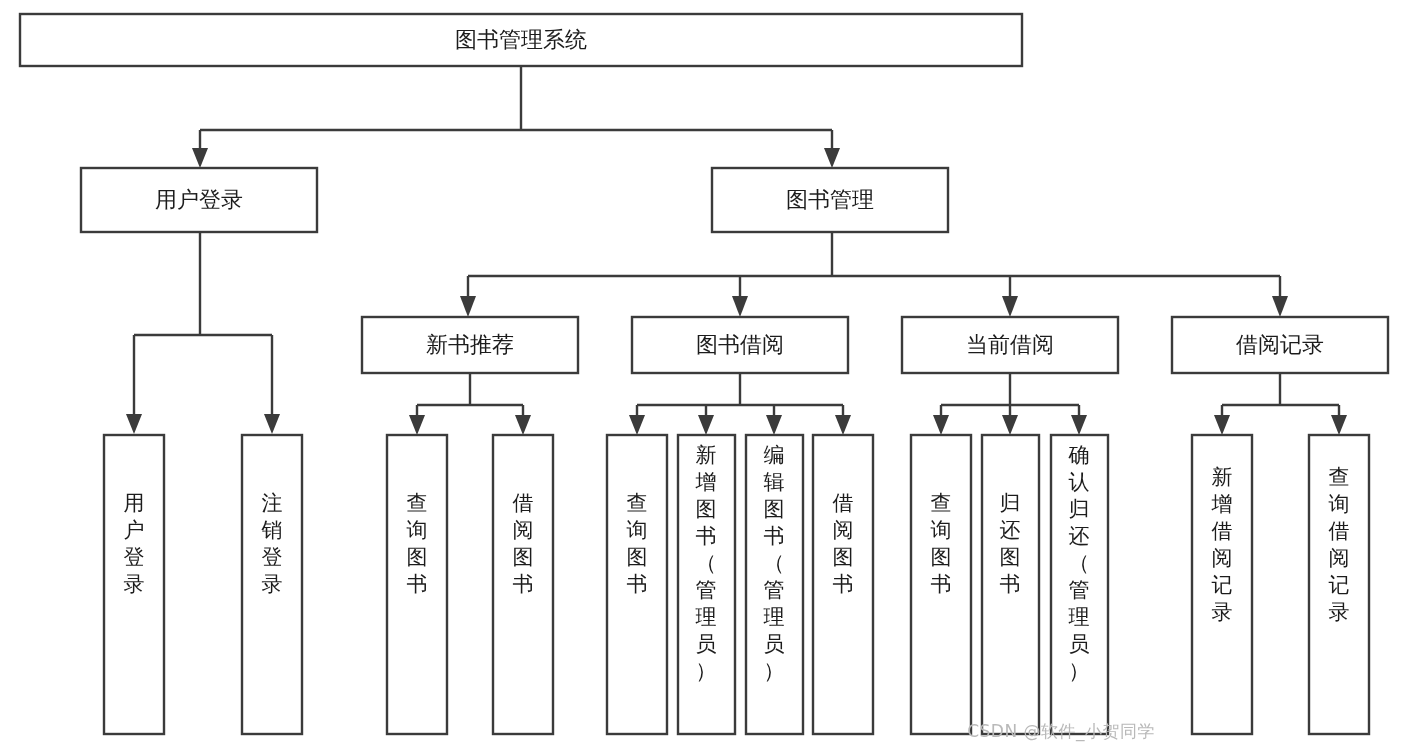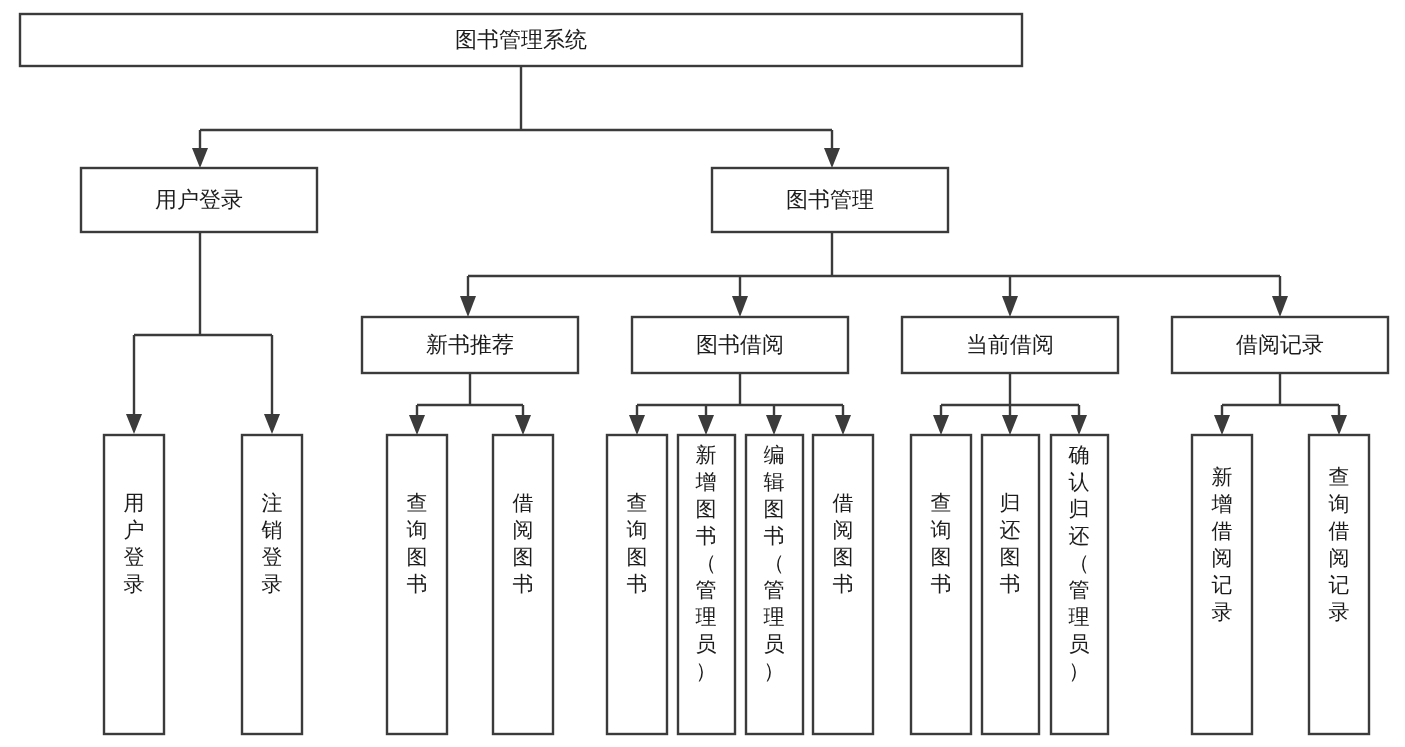--- a/index.html
+++ b/index.html
@@ -202,14 +202,15 @@
       <rect class="node-box" x="1192" y="435" width="60" height="299"></rect>
       <text class="node-label-v" x="1222" y="484"><tspan x="1222" dy="0">新</tspan><tspan x="1222" dy="27">增</tspan><tspan x="1222" dy="27">借</tspan><tspan x="1222" dy="27">阅</tspan><tspan x="1222" dy="27">记</tspan><tspan x="1222" dy="27">录</tspan></text>
     </g>
     <g>
       <rect class="node-box" x="1309" y="435" width="60" height="299"></rect>
       <text class="node-label-v" x="1339" y="484"><tspan x="1339" dy="0">查</tspan><tspan x="1339" dy="27">询</tspan><tspan x="1339" dy="27">借</tspan><tspan x="1339" dy="27">阅</tspan><tspan x="1339" dy="27">记</tspan><tspan x="1339" dy="27">录</tspan></text>
     </g>
 
   </svg>
 
+  <div class="watermark">CSDN @软件_小贺同学</div>
 
 </div>
 
 </body></html>

